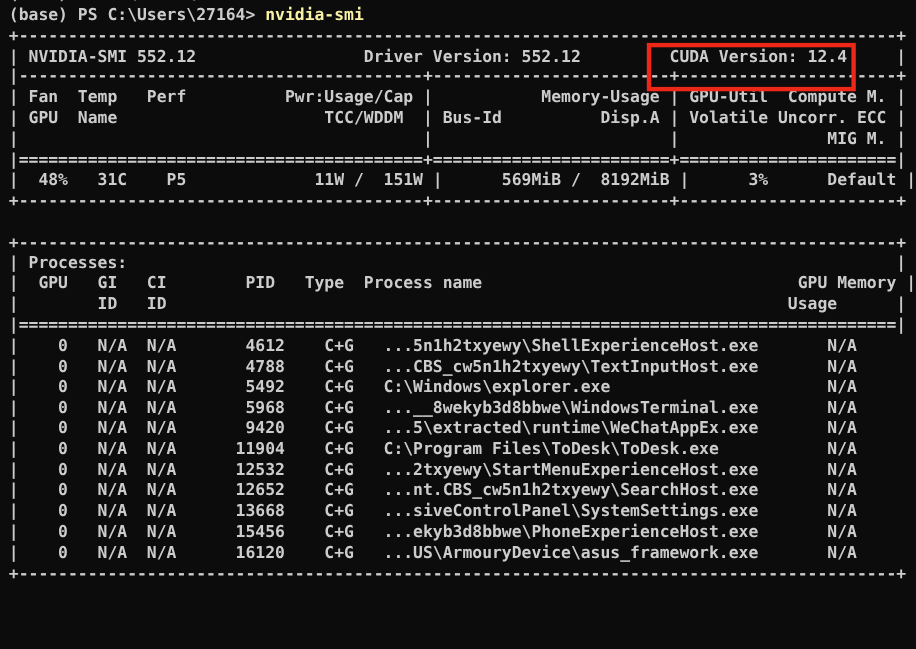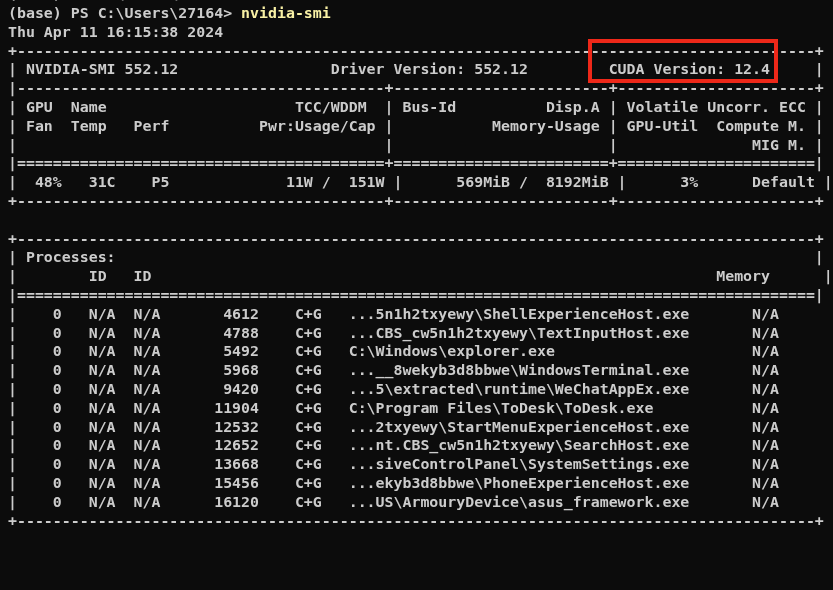--- a/index.html
+++ b/index.html
@@ -56,35 +56,35 @@
 <body>
 
 <div class="terminal">
 
   <div class="clip">
     <div class="line">(base) PS C:\Users\27164&gt;</div>
   </div>
 
   <div class="line prompt-line"><span>(base) PS C:\Users\27164&gt; </span><span class="cmd">nvidia-smi</span></div>
 
-  <div class="line">Thu Apr 11 16:15:38 2024</div>
 
   <div class="line">+-----------------------------------------------------------------------------------------+</div>
   <div class="line">| NVIDIA-SMI 552.12                 Driver Version: 552.12         CUDA Version: 12.4     |</div>
   <div class="line">|-----------------------------------------+------------------------+----------------------+</div>
+  <div class="line">| Fan  Temp   Perf          Pwr:Usage/Cap |           Memory-Usage | GPU-Util  Compute M. |</div>
   <div class="line">| GPU  Name                     TCC/WDDM  | Bus-Id          Disp.A | Volatile Uncorr. ECC |</div>
-  <div class="line">| Fan  Temp   Perf          Pwr:Usage/Cap |           Memory-Usage | GPU-Util  Compute M. |</div>
   <div class="line">|                                         |                        |               MIG M. |</div>
   <div class="line">|=========================================+========================+======================|</div>
   <div class="line">|  48%   31C    P5             11W /  151W |      569MiB /  8192MiB |      3%      Default |</div>
   <div class="line">+-----------------------------------------+------------------------+----------------------+</div>
   <div class="line"></div>
   <div class="line">+-----------------------------------------------------------------------------------------+</div>
   <div class="line">| Processes:                                                                              |</div>
-  <div class="line">|        ID   ID                                                               Memory      |</div>
+  <div class="line">|  GPU   GI   CI        PID   Type  Process name                                GPU Memory |</div>
+  <div class="line">|        ID   ID                                                               Usage      |</div>
   <div class="line">|=========================================================================================|</div>
   <div class="line">|    0   N/A  N/A       4612    C+G   ...5n1h2txyewy\ShellExperienceHost.exe       N/A      |</div>
   <div class="line">|    0   N/A  N/A       4788    C+G   ...CBS_cw5n1h2txyewy\TextInputHost.exe       N/A      |</div>
   <div class="line">|    0   N/A  N/A       5492    C+G   C:\Windows\explorer.exe                      N/A      |</div>
   <div class="line">|    0   N/A  N/A       5968    C+G   ...__8wekyb3d8bbwe\WindowsTerminal.exe       N/A      |</div>
   <div class="line">|    0   N/A  N/A       9420    C+G   ...5\extracted\runtime\WeChatAppEx.exe       N/A      |</div>
   <div class="line">|    0   N/A  N/A      11904    C+G   C:\Program Files\ToDesk\ToDesk.exe           N/A      |</div>
   <div class="line">|    0   N/A  N/A      12532    C+G   ...2txyewy\StartMenuExperienceHost.exe       N/A      |</div>
   <div class="line">|    0   N/A  N/A      12652    C+G   ...nt.CBS_cw5n1h2txyewy\SearchHost.exe       N/A      |</div>
   <div class="line">|    0   N/A  N/A      13668    C+G   ...siveControlPanel\SystemSettings.exe       N/A      |</div>

